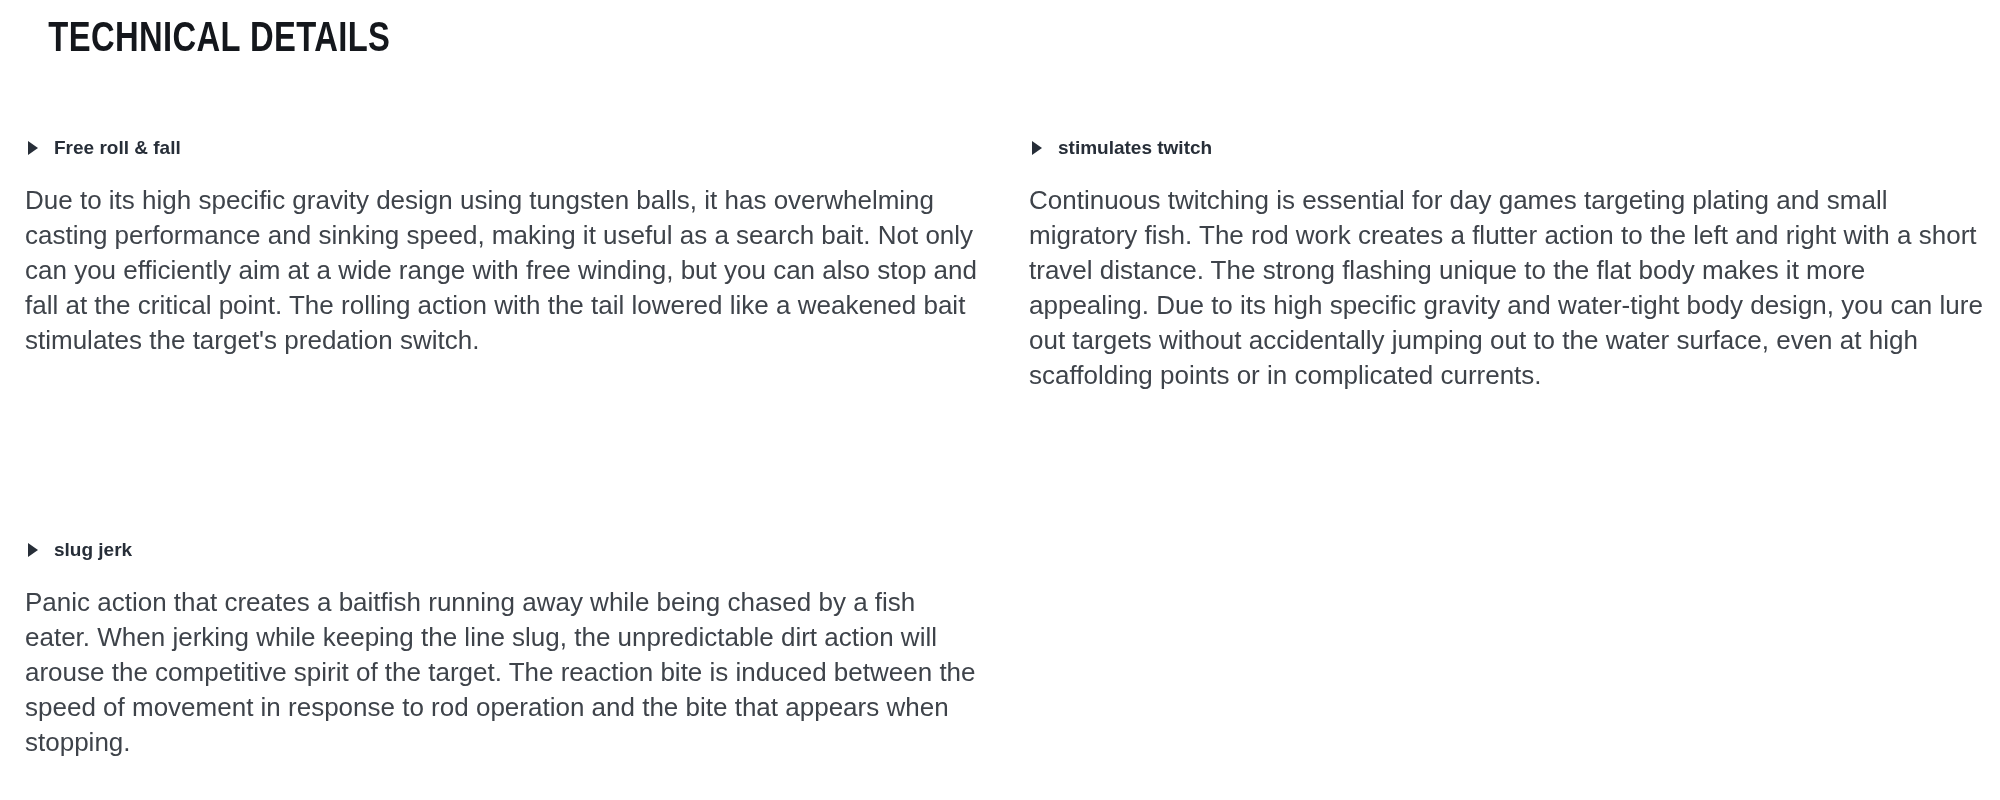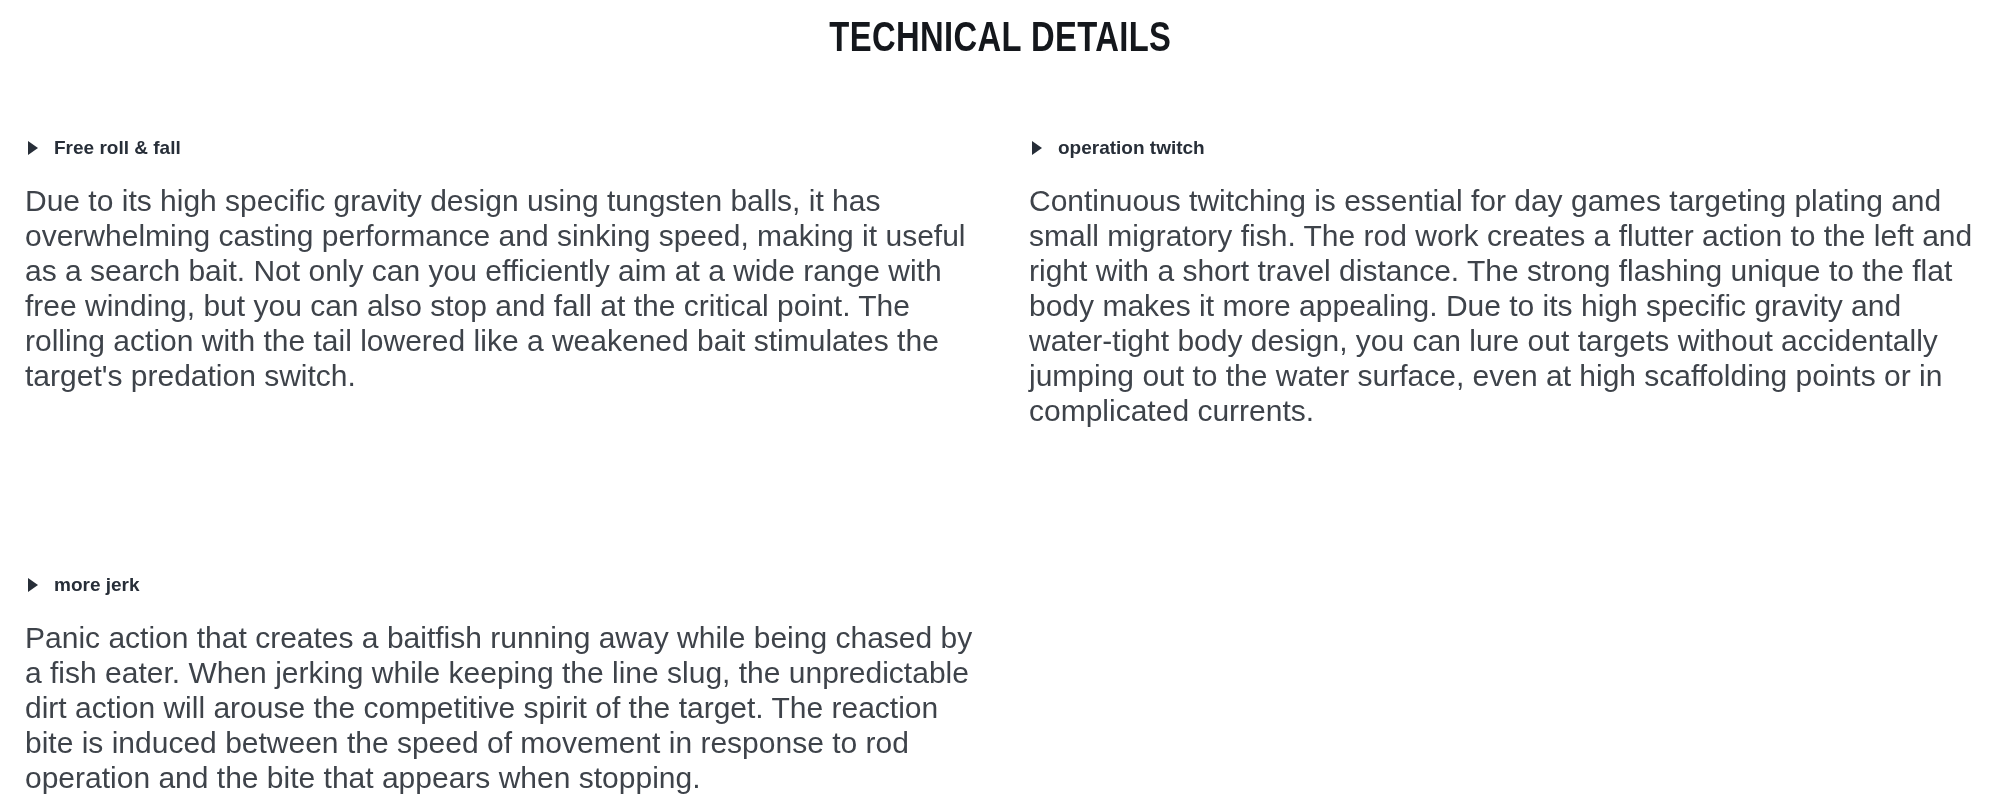--- a/index.html
+++ b/index.html
@@ -6,21 +6,21 @@
   html, body {
     width: 2000px;
     height: 800px;
     background: #ffffff;
     font-family: "Liberation Sans", sans-serif;
     overflow: hidden;
   }
   
   .page-header {
     padding-top: 13px;
-    text-align: center;
+    text-align: left;
   }
   .page-title {
     display: inline-block;
     font-size: 42px;
     line-height: 48px;
     font-weight: 800;
     color: #14171c;
     letter-spacing: 0.5px;
     transform: scaleX(0.78);
     transform-origin: center;
@@ -51,21 +51,21 @@
     height: 0;
     border-left: 10px solid #272e38;
     border-top: 7px solid transparent;
     border-bottom: 7px solid transparent;
     margin-right: 16px;
     margin-left: 3px;
     flex: 0 0 auto;
   }
   .section-body {
     margin-top: 16px;
-    font-size: 30px;
+    font-size: 26px;
     line-height: 35px;
     font-weight: 400;
     color: #3e434a;
     max-width: 956px;
   }
 </style>
 </head>
 <body>
 
 <header class="page-header">
@@ -78,28 +78,28 @@
     <h2 class="section-heading">
       <span class="tri-icon"></span>
       <span>Free roll &amp; fall</span>
     </h2>
     <p class="section-body">Due to its high specific gravity design using tungsten balls, it has overwhelming casting performance and sinking speed, making it useful as a search bait. Not only can you efficiently aim at a wide range with free winding, but you can also stop and fall at the critical point. The rolling action with the tail lowered like a weakened bait stimulates the target's predation switch.</p>
   </section>
 
   <section>
     <h2 class="section-heading">
       <span class="tri-icon"></span>
-      <span>operation twitch</span>
+      <span>stimulates twitch</span>
     </h2>
     <p class="section-body">Continuous twitching is essential for day games targeting plating and small migratory fish. The rod work creates a flutter action to the left and right with a short travel distance. The strong flashing unique to the flat body makes it more appealing. Due to its high specific gravity and water-tight body design, you can lure out targets without accidentally jumping out to the water surface, even at high scaffolding points or in complicated currents.</p>
   </section>
 
   <section>
     <h2 class="section-heading">
       <span class="tri-icon"></span>
-      <span>more jerk</span>
+      <span>slug jerk</span>
     </h2>
     <p class="section-body">Panic action that creates a baitfish running away while being chased by a fish eater. When jerking while keeping the line slug, the unpredictable dirt action will arouse the competitive spirit of the target. The reaction bite is induced between the speed of movement in response to rod operation and the bite that appears when stopping.</p>
   </section>
 
   <div></div>
 
 </main>
 
 </body></html>

